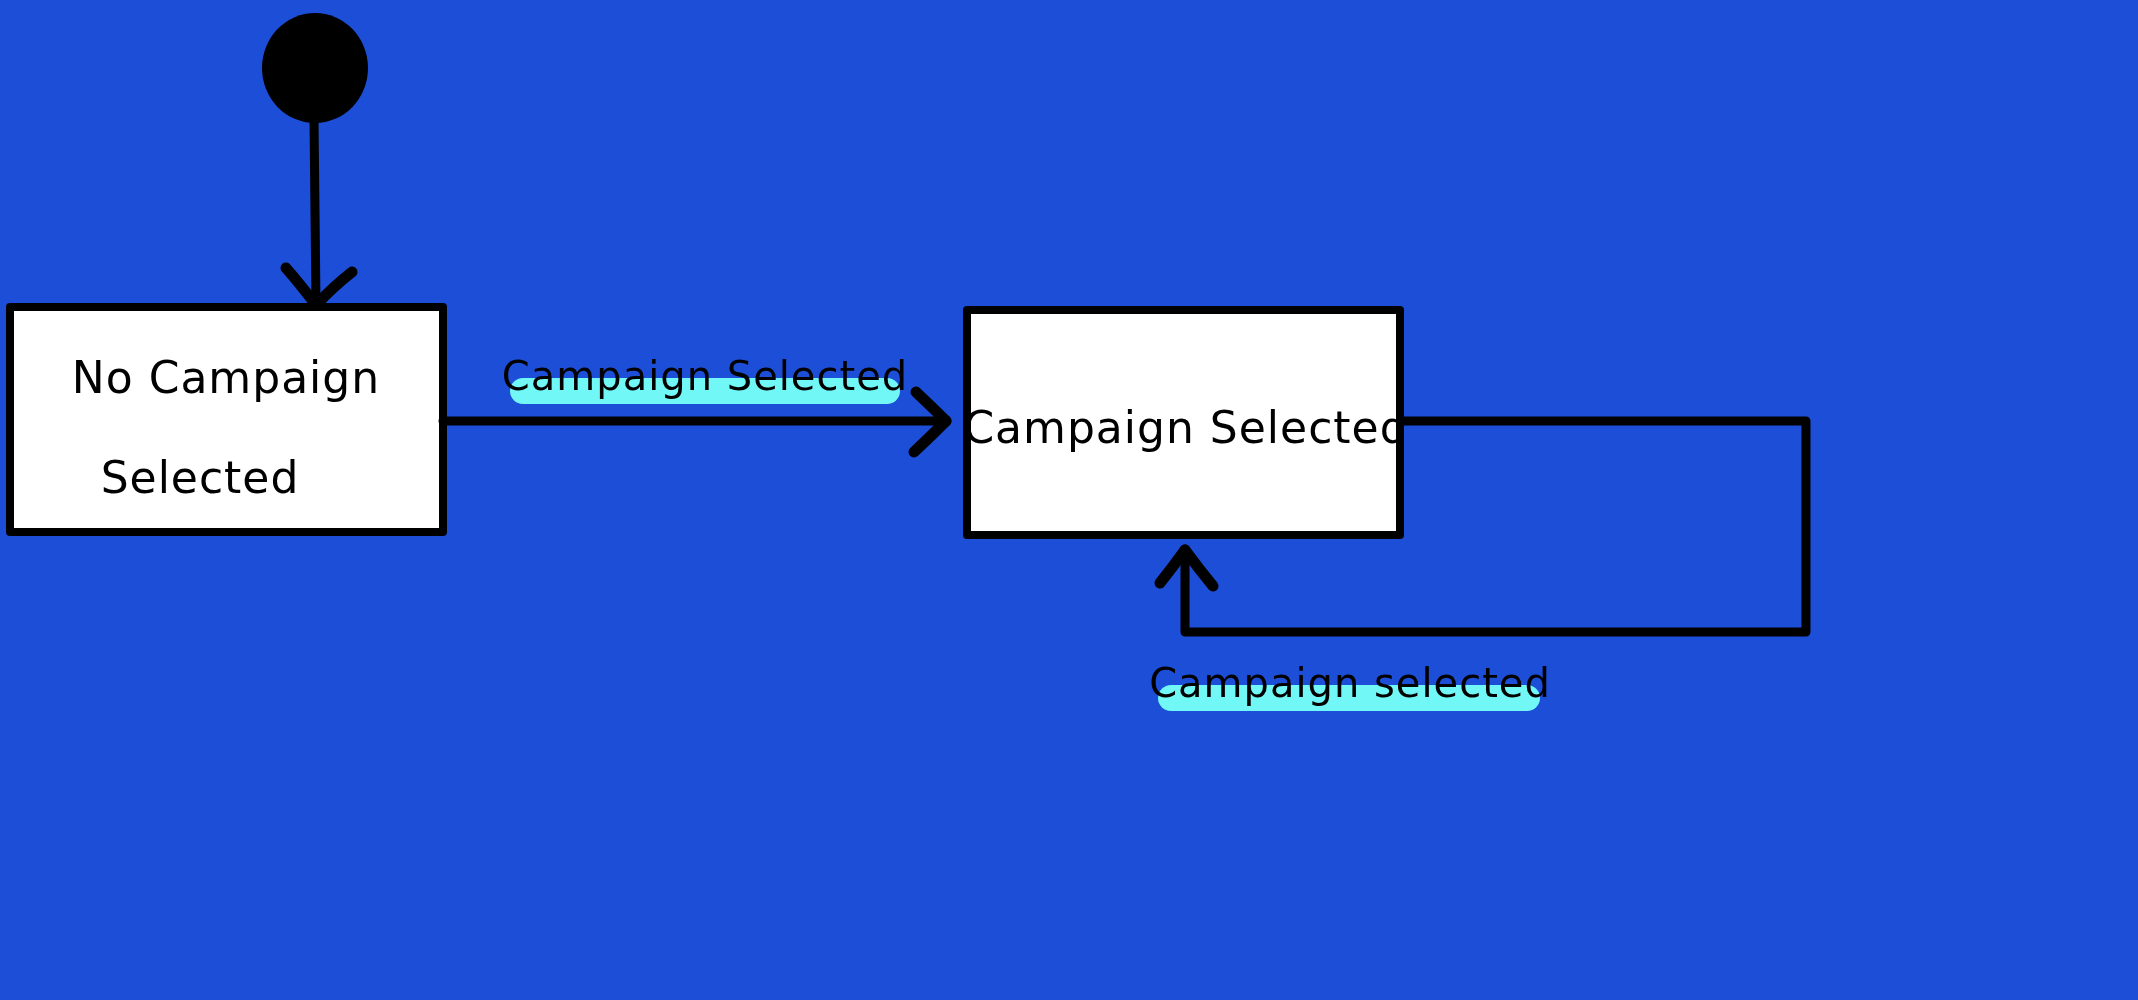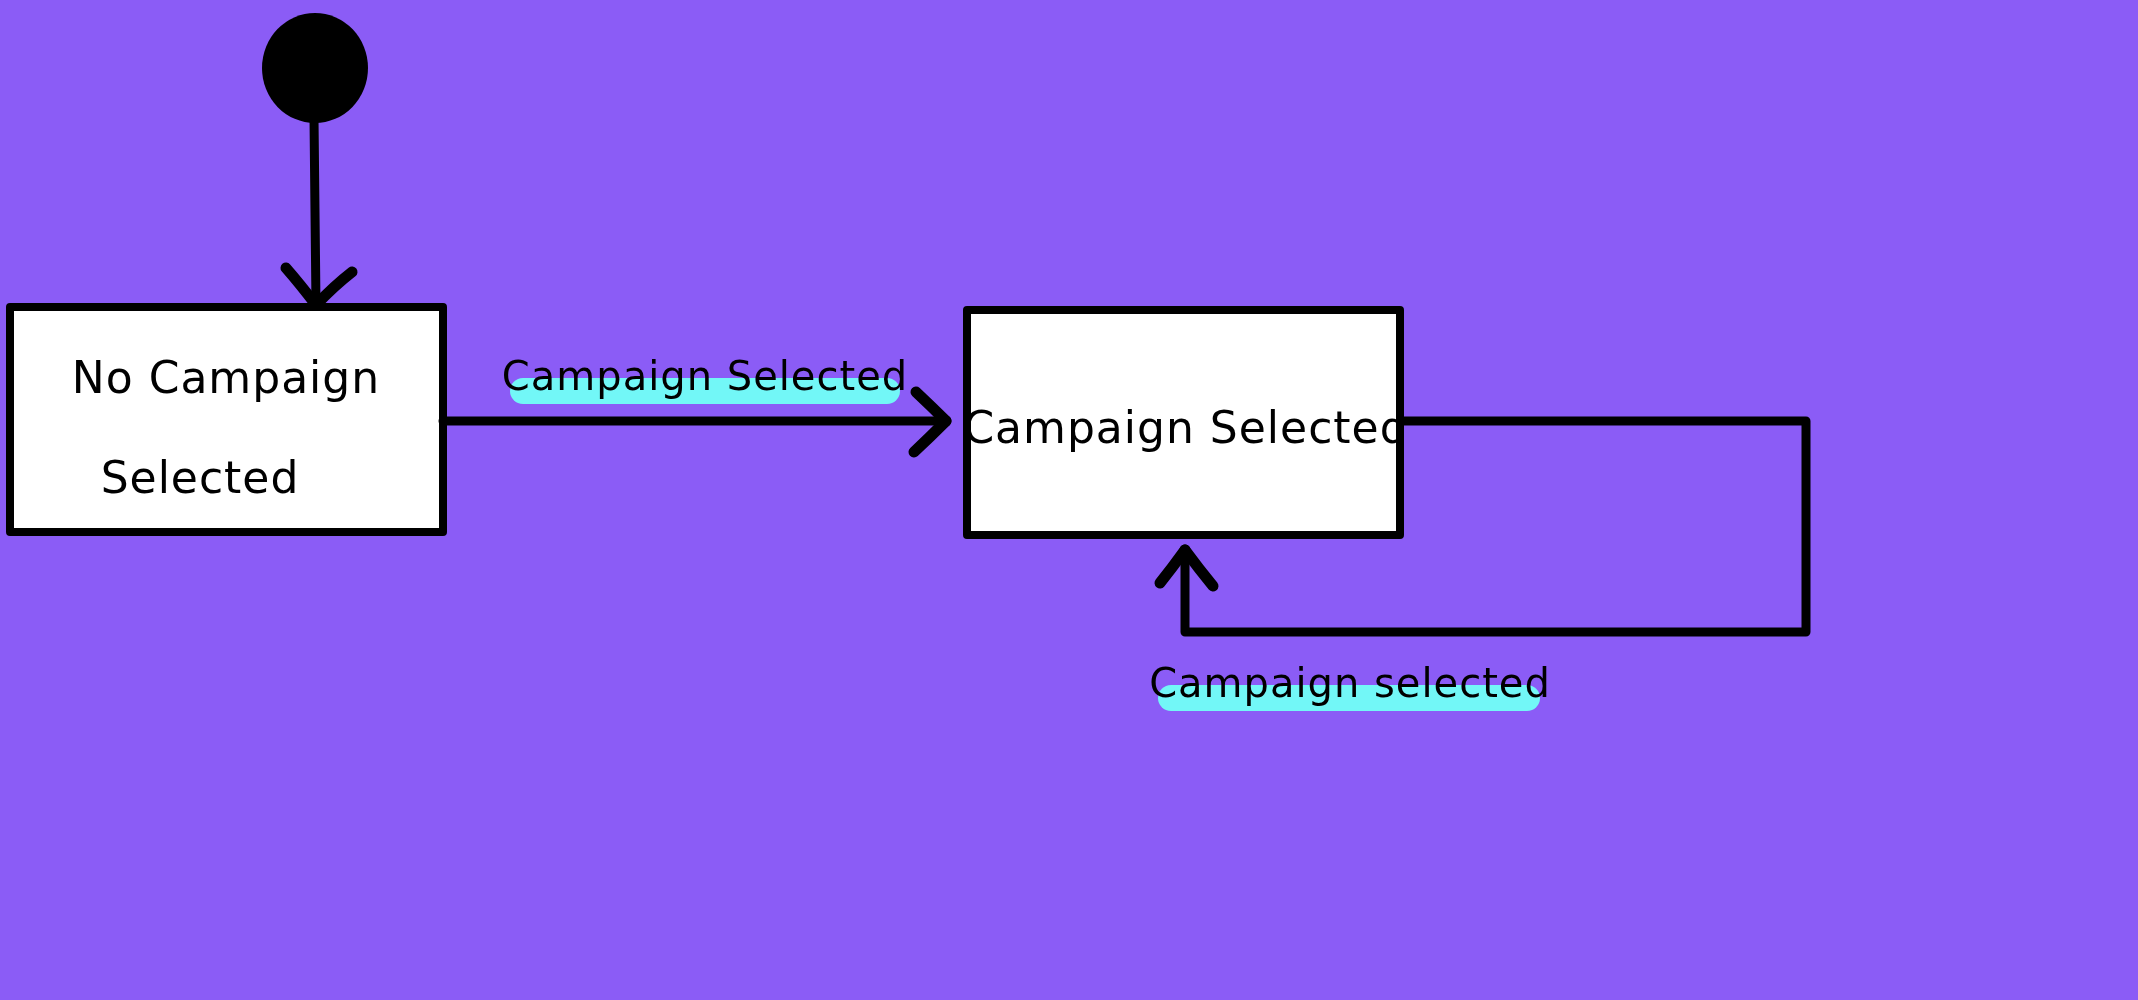--- a/index.html
+++ b/index.html
@@ -10,21 +10,21 @@
   body {
     width: 2138px;
     height: 1000px;
     font-family: "DejaVu Sans", sans-serif;
     overflow: hidden;
   }
   #canvas {
     position: relative;
     width: 2138px;
     height: 1000px;
-    background: #8b5cf6;
+    background: #1d4ed8;
   }
   #diagram-svg {
     position: absolute;
     top: 0;
     left: 0;
     width: 2138px;
     height: 1000px;
   }
   .hand-text {
     font-family: "DejaVu Sans", sans-serif;

